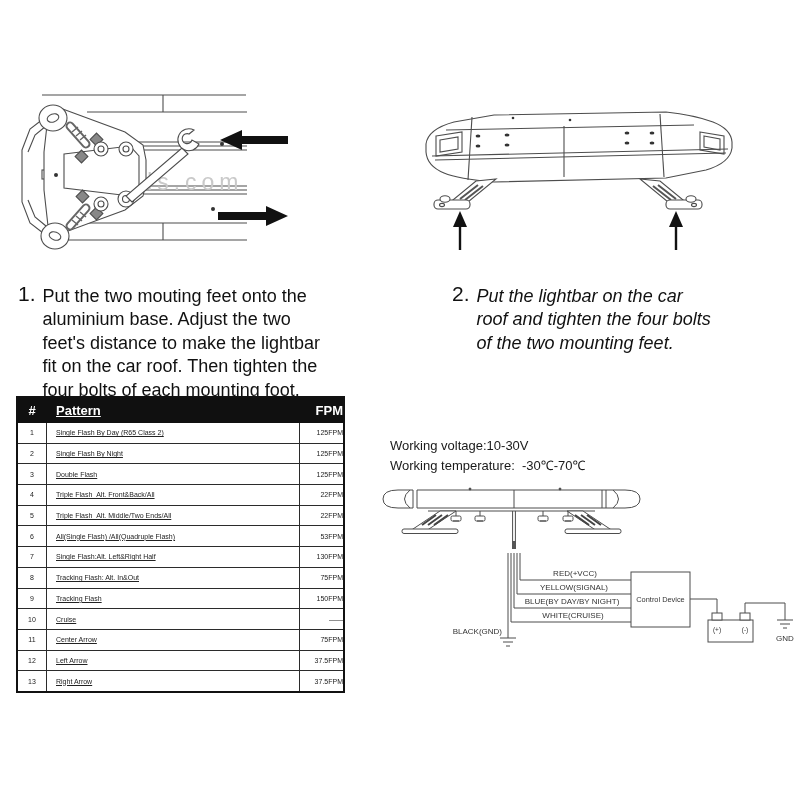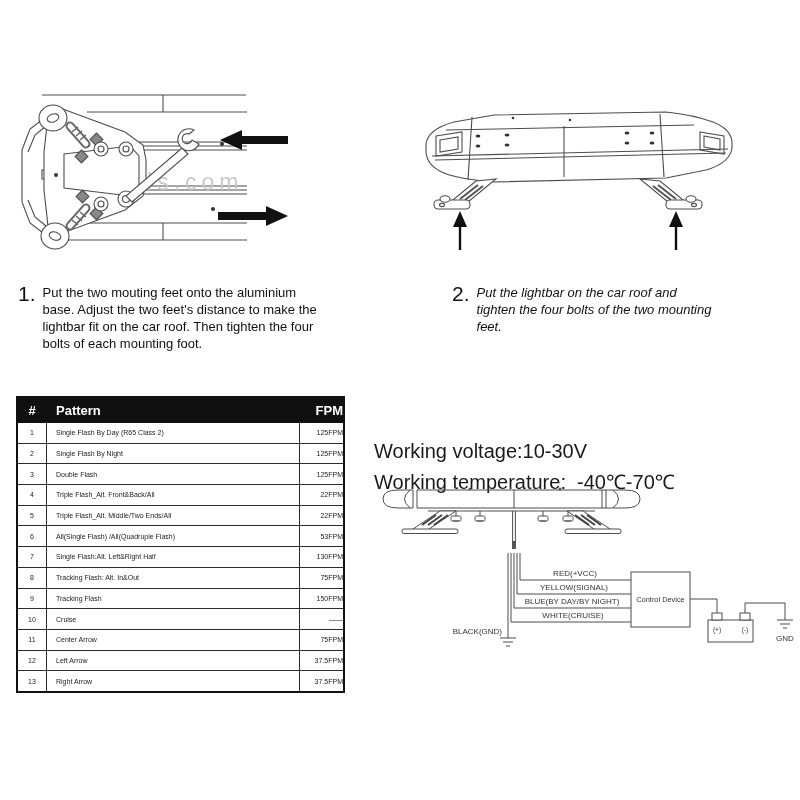--- a/index.html
+++ b/index.html
@@ -4,39 +4,39 @@
 <style>
   html,body{margin:0;padding:0;background:#fff;}
   .page{position:relative;width:800px;height:800px;background:#fff;overflow:hidden;
         font-family:"Liberation Sans",sans-serif;color:#111;}
   svg{position:absolute;display:block;}
   svg text{font-family:"Liberation Sans",sans-serif;}
 
   
   .step{position:absolute;display:flex;align-items:flex-start;}
   .step-number{font-size:21px;line-height:1;margin-right:7px;color:#111;}
-  .step-text{font-size:13px;line-height:1.3;margin:2px 0 0 0;color:#111;}
+  .step-text{font-size:18px;line-height:1.3;margin:2px 0 0 0;color:#111;}
   #step1{left:18px;top:283px;}
   #step1 .step-text{width:285px;}
   #step2{left:452px;top:283px;}
   #step2 .step-text{width:238px;font-style:italic;}
 
   
   .pattern-table{position:absolute;left:16px;top:396px;width:314px;
                  border-collapse:collapse;table-layout:fixed;border:2px solid #111;}
   .pattern-table th{background:#101010;color:#fff;font-size:13px;font-weight:bold;
                     height:24px;border:1px solid #101010;padding:0;}
   .pattern-table td{border:1px solid #2b2b2b;font-size:7px;color:#222;height:19.7px;
                     padding:0;overflow:hidden;white-space:nowrap;}
   .col-num{width:28px;text-align:center;}
-  .col-pattern{width:243px;text-align:left;padding-left:9px !important;}
+  .col-pattern{width:243px;text-align:left;padding-left:9px !important;text-decoration:underline;}
   .col-fpm{width:43px;text-align:right;}
 
   
-  .specs{position:absolute;left:374px;top:436px;font-size:20px;line-height:1.55;color:#1a1a1a;}
+  .specs{position:absolute;left:390px;top:436px;font-size:13px;line-height:1.55;color:#1a1a1a;}
   .specs div{white-space:pre;}
 </style>
 </head>
 <body>
 
 <div class="page">
 
   <svg style="left:10px;top:90px;" width="330" height="172" viewBox="0 0 330 172">
     <g stroke="#4d4d4d" stroke-width="1.1" fill="none">
       <path d="M32,5 H236"></path>
@@ -238,21 +238,21 @@
         <tr>
           <td class="col-num">13</td>
           <td class="col-pattern">Right Arrow</td>
           <td class="col-fpm">37.5FPM</td>
         </tr>
       </tbody>
   </table>
 
   <div class="specs">
     <div>Working voltage:10-30V</div>
-    <div>Working temperature:  -40℃-70℃</div>
+    <div>Working temperature:  -30℃-70℃</div>
   </div>
 
   <svg style="left:370px;top:475px;" width="430" height="205" viewBox="0 0 430 205">
 
     <g stroke="#4d4d4d" stroke-width="1" fill="none">
       <path d="M43,15 L28,15 Q13,15 13,24 Q13,33 28,33 L43,33"></path>
       <path d="M40,15 Q29,24 40,33"></path>
       <path d="M43,15 V33 M47,15 V33"></path>
       <path d="M47,15 H236 M47,33 H236 M144,15 V33"></path>
       <path d="M232,15 V33 M236,15 V33"></path>

